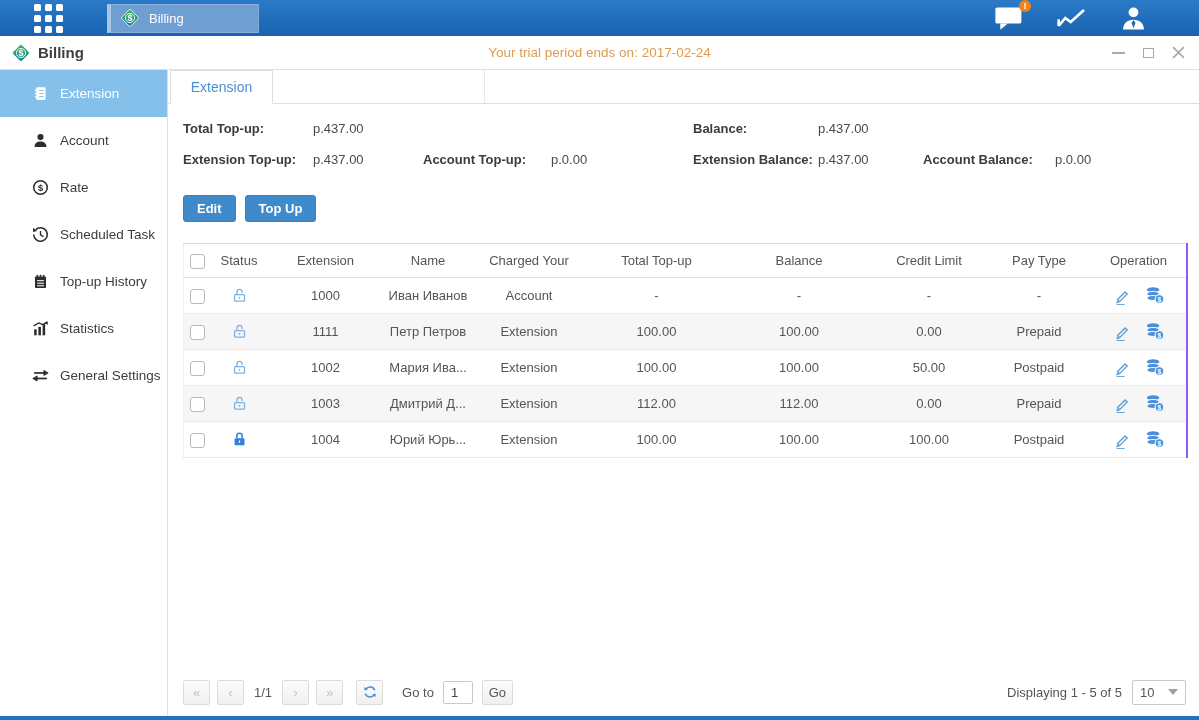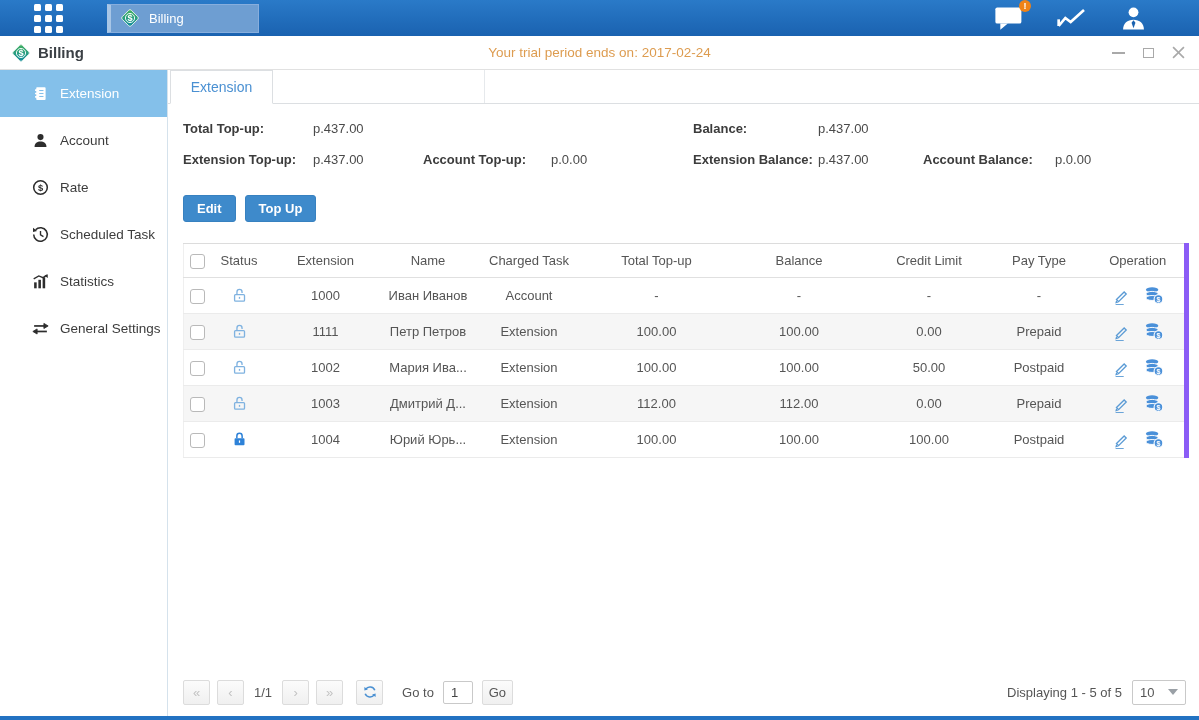--- a/index.html
+++ b/index.html
@@ -46,21 +46,21 @@
   .sum-row { position:relative; height:31px; }
   .sum-row span { position:absolute; top:8px; white-space:nowrap; }
   .s-label { font-weight:bold; color:#3c3c3c; }
   .s-val { color:#4a4a4a; }
 
   .actions { margin-top:20px; display:flex; gap:9px; flex:0 0 auto; }
   .btn-blue { height:27px; padding:0 13px; background:#3e8acb; border:1px solid #3781c0; border-radius:3px; color:#ffffff; font-size:13px; font-weight:bold; font-family:"Liberation Sans",sans-serif; cursor:pointer; }
 
   
   table { margin-top:21px; width:100%; border-collapse:collapse; table-layout:fixed; font-size:13px; color:#555; flex:0 0 auto; }
-  table { border-top:1px solid #dcdcdc; border-left:1px solid #efefef; border-right:5px solid #8b5cf6;padding-left:16px; }
+  table { border-top:1px solid #dcdcdc; border-left:1px solid #efefef; border-right:2px solid #8b5cf6;padding-left:16px; }
   th { font-weight:normal; color:#555; height:34px; border-bottom:1px solid #e0e0e0; text-align:center; }
   td { height:35px; border-bottom:1px solid #ebebeb; text-align:center; overflow:hidden; white-space:nowrap; }
   tbody tr:nth-child(even) { background:#f6f6f6; }
   .col-chk{width:28px;} .col-status{width:55px;} .col-ext{width:118px;} .col-name{width:87px;}
   .col-from{width:115px;} .col-topup{width:140px;} .col-bal{width:145px;} .col-credit{width:115px;}
   .col-pay{width:105px;} .col-op{width:95px;}
   .checkbox { display:inline-block; width:15px; height:15px; border:1px solid #b9b9b9; border-radius:3px; background:#fff; vertical-align:middle; cursor:pointer; }
   .status-icon svg { display:none; vertical-align:middle; }
   .status-icon.unlocked svg.lock-open { display:inline-block; }
   .status-icon.locked svg.lock-closed { display:inline-block; }
@@ -202,20 +202,32 @@
 
         <div class="side-item">
           <svg width="17" height="17" viewBox="0 0 20 20" fill="none" stroke="currentColor" stroke-width="1.8">
             <path d="M4.2 4.5 A8 8 0 1 1 2 10"></path>
             <polygon points="1.2,2 1.2,7 6,6 " fill="currentColor" stroke="none"></polygon>
             <polyline points="10,6 10,10.5 13.5,12.5" stroke-width="1.6"></polyline>
           </svg>
           <span>Scheduled Task</span>
         </div>
 
+        <div class="side-item">
+          <svg width="17" height="17" viewBox="0 0 20 20" fill="currentColor">
+            <rect x="3.5" y="4" width="13" height="13.5" rx="1"></rect>
+            <rect x="5.5" y="2" width="1.6" height="3.5" rx="0.6"></rect>
+            <rect x="9.2" y="2" width="1.6" height="3.5" rx="0.6"></rect>
+            <rect x="12.9" y="2" width="1.6" height="3.5" rx="0.6"></rect>
+            <line x1="6" y1="9" x2="14" y2="9" stroke="#fff" stroke-width="1.2"></line>
+            <line x1="6" y1="12" x2="14" y2="12" stroke="#fff" stroke-width="1.2"></line>
+            <line x1="6" y1="15" x2="14" y2="15" stroke="#fff" stroke-width="1.2"></line>
+          </svg>
+          <span>Top-up History</span>
+        </div>
 
         <div class="side-item">
           <svg width="17" height="17" viewBox="0 0 20 20" fill="currentColor">
             <rect x="2.5" y="11" width="3" height="7"></rect>
             <rect x="7.5" y="8" width="3" height="10"></rect>
             <rect x="12.5" y="5" width="3" height="13"></rect>
             <polyline points="2,7 8,3.5 13,5.5 17.5,2.5" fill="none" stroke="currentColor" stroke-width="1.6"></polyline>
             <polygon points="18.5,1.5 18.5,6 14.8,3.2"></polygon>
           </svg>
           <span>Statistics</span>
@@ -275,21 +287,21 @@
               <col class="col-credit">
               <col class="col-pay">
               <col class="col-op">
           </colgroup>
           <thead>
             <tr>
               <th><span class="checkbox"></span></th>
               <th>Status</th>
               <th>Extension</th>
               <th>Name</th>
-              <th>Charged Task</th>
+              <th>Charged Your</th>
               <th>Total Top-up</th>
               <th>Balance</th>
               <th>Credit Limit</th>
               <th>Pay Type</th>
               <th>Operation</th>
             </tr>
           </thead>
           <tbody id="table-body">
           <tr>
             <td><span class="checkbox"></span></td>

